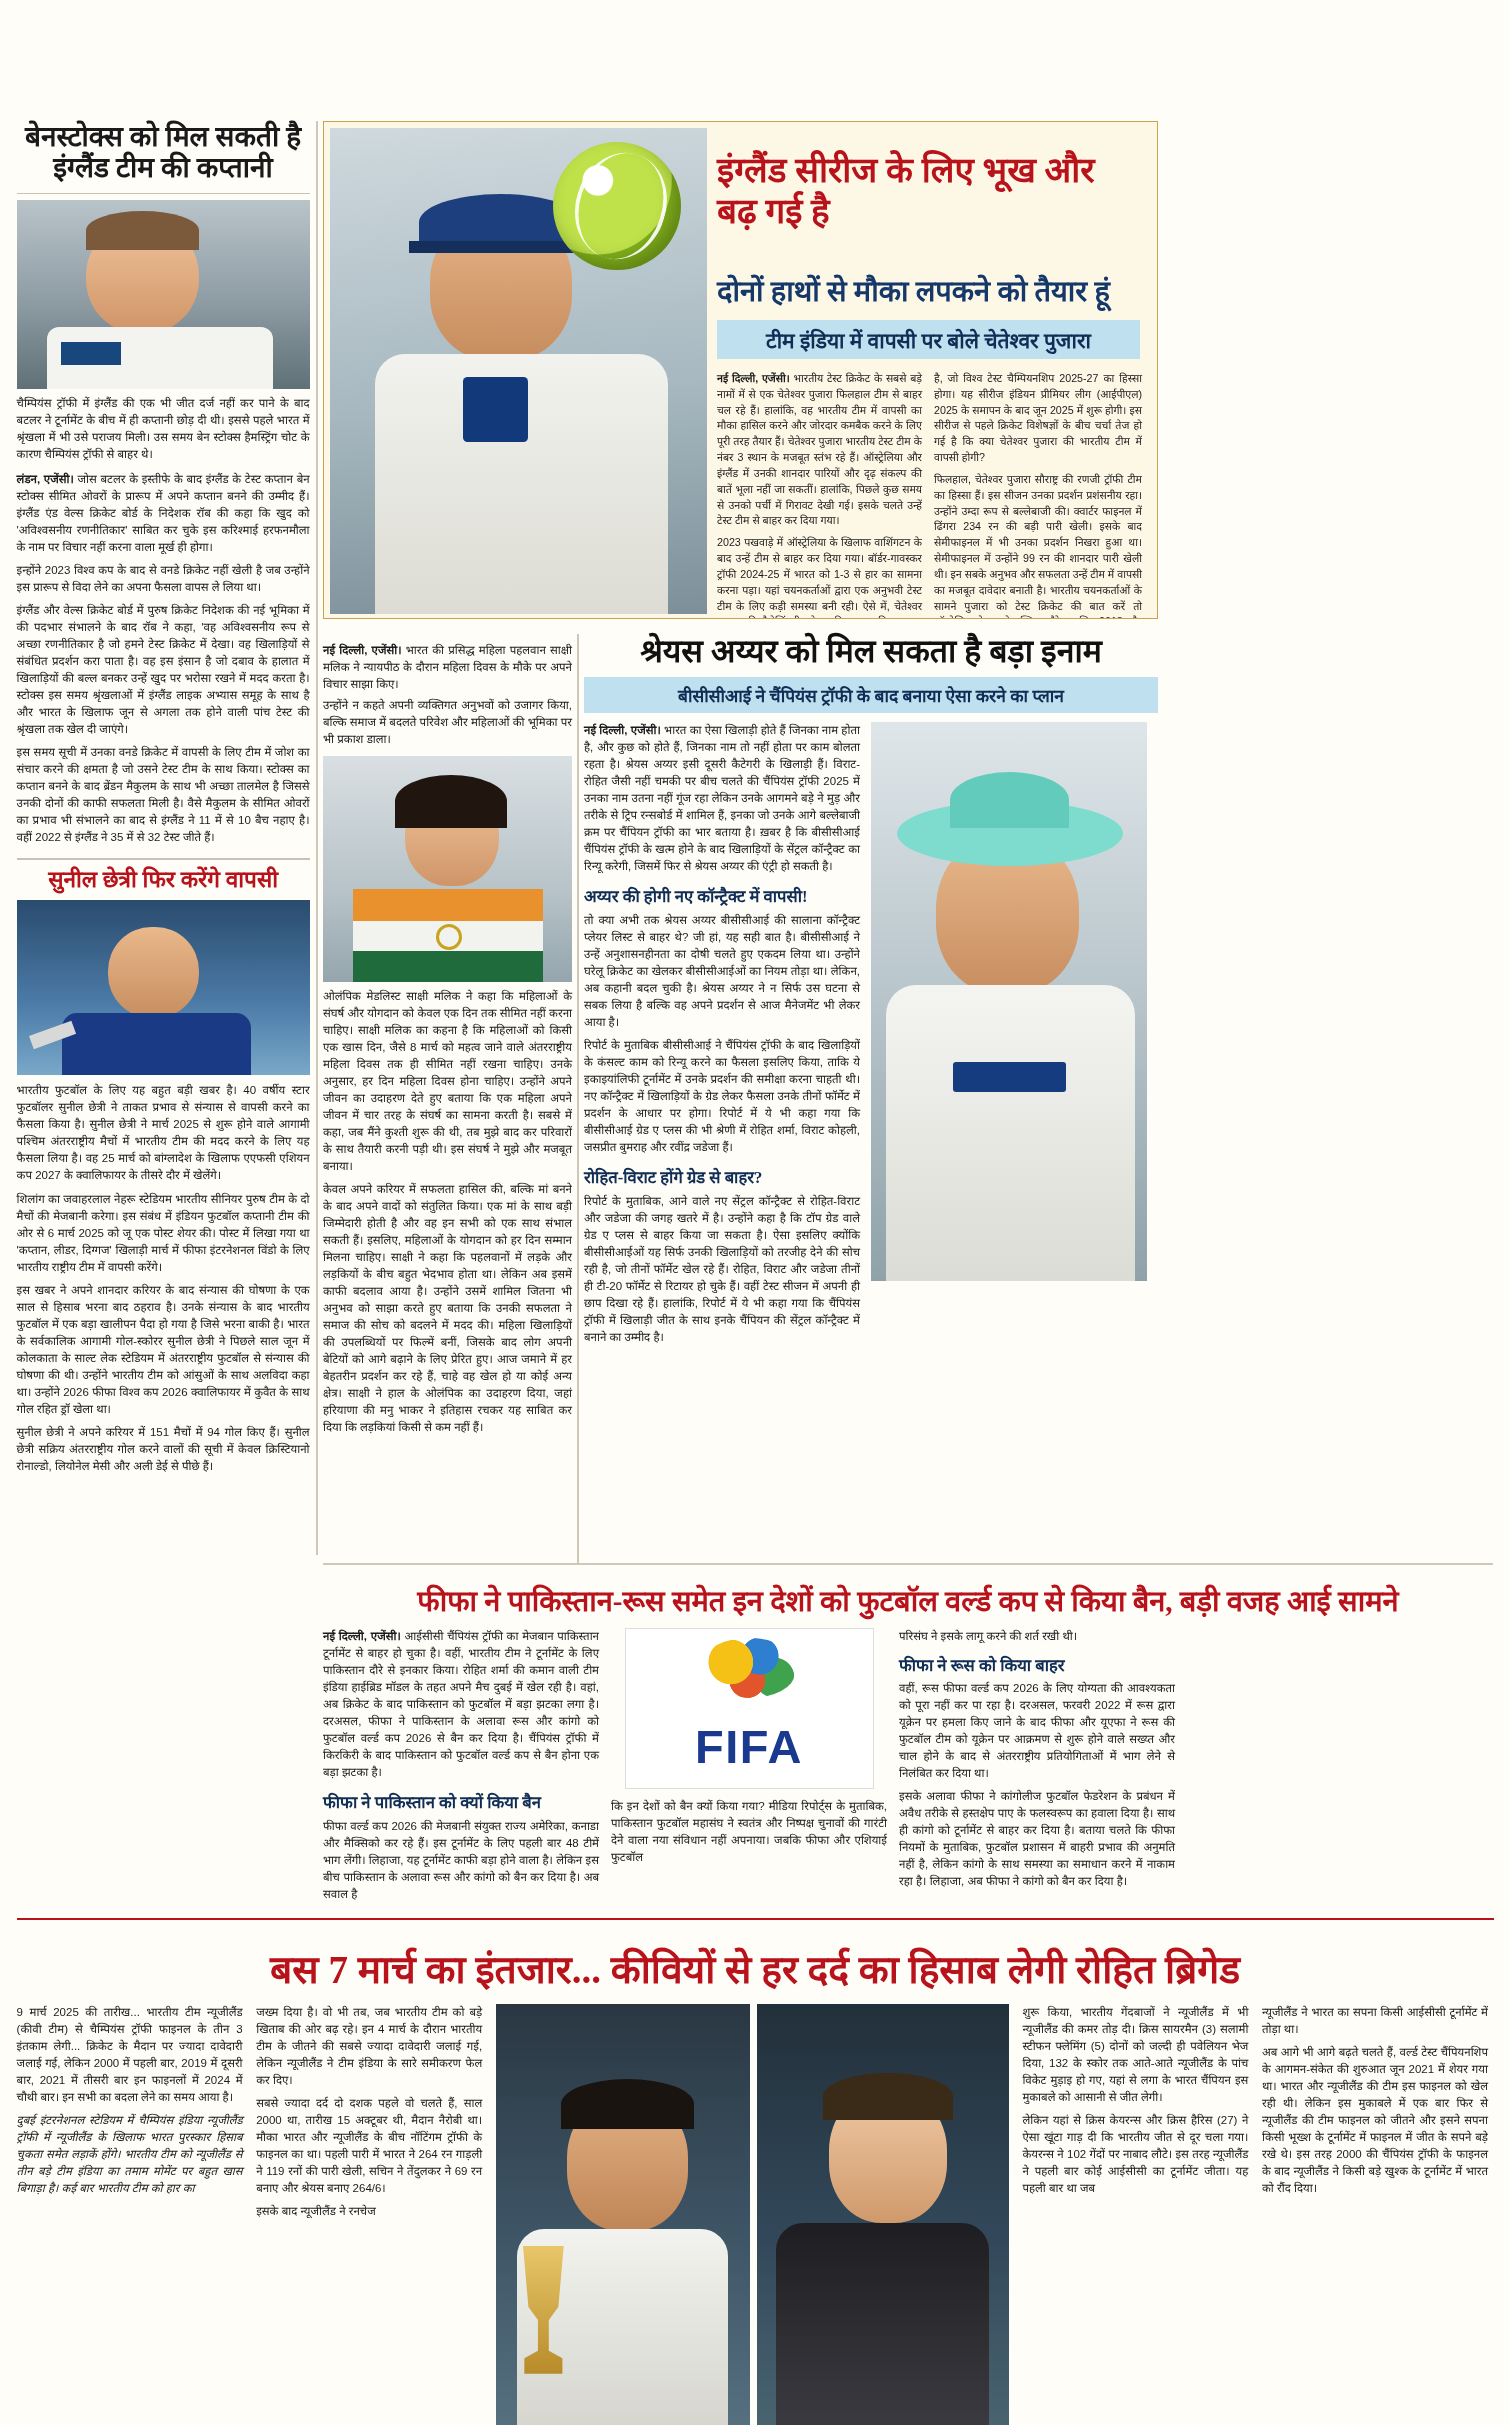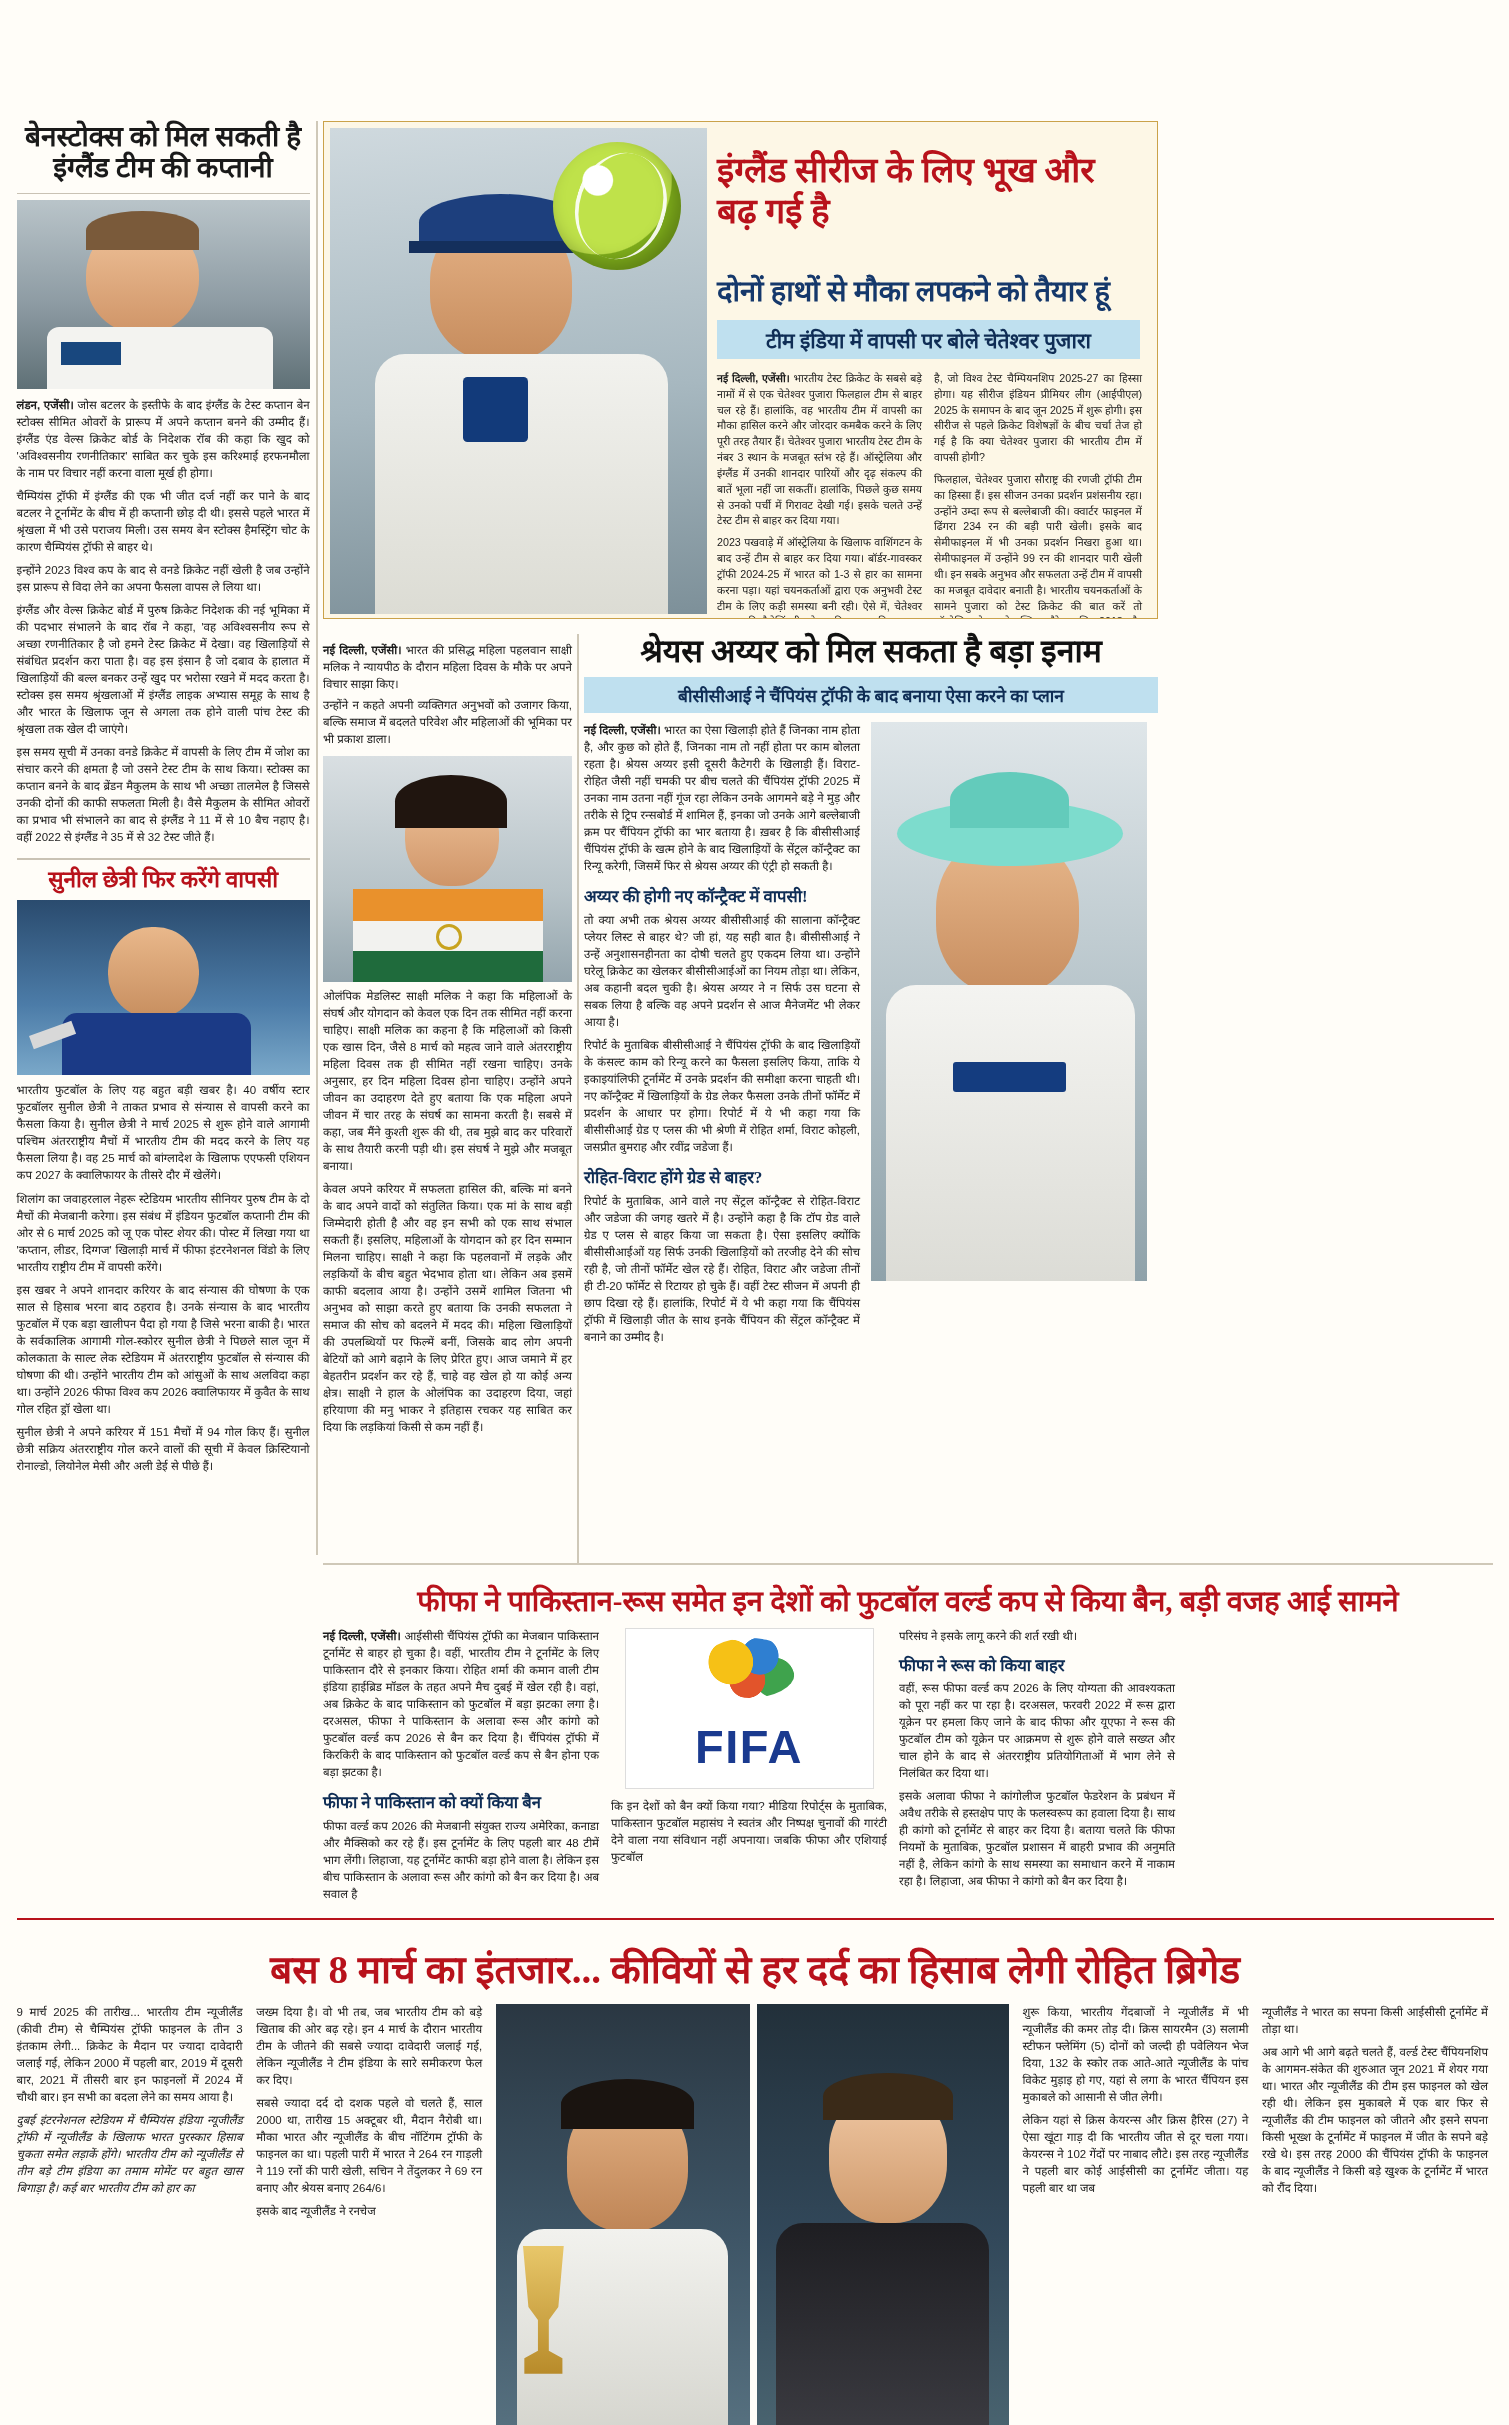--- a/index.html
+++ b/index.html
@@ -111,25 +111,25 @@
     <div>
       <div class="hl lc-head" style="font-size:28px; padding:0 3px 6px;">बेनस्टोक्स को मिल सकती है इंग्लैंड टीम की कप्तानी</div>
       <div class="hr-thin" style="margin:3px 0 6px;"></div>
       <div class="photo" style="height:189px;">
         <div style="position:absolute;inset:0;background:linear-gradient(180deg,#b9c4c9,#8d9ba3 55%,#5f7076);"></div>
         <div style="position:absolute;left:69px;top:21px;width:113px;height:113px;border-radius:48%;background:linear-gradient(180deg,#f0c39a,#cf9467);"></div>
         <div style="position:absolute;left:69px;top:10.6px;width:113px;height:39px;border-radius:50% 50% 0 0;background:#7a5a3a;"></div>
         <div style="position:absolute;left:30px;top:127px;width:226px;height:68px;background:#f3f3f0;border-radius:12px 12px 0 0;"></div>
         <div style="position:absolute;left:44px;top:142px;width:60px;height:22.6px;background:#18477e;"></div>
       </div>
+      <div class="body-text" style="margin-top:6px;">चैम्पियंस ट्रॉफी में इंग्लैंड की एक भी जीत दर्ज नहीं कर पाने के बाद बटलर ने टूर्नामेंट के बीच में ही कप्तानी छोड़ दी थी। इससे पहले भारत में श्रृंखला में भी उसे पराजय मिली। उस समय बेन स्टोक्स हैमस्ट्रिंग चोट के कारण चैम्पियंस ट्रॉफी से बाहर थे।</div>
       <div class="body-text" style="margin-top:7.5px;">
         <span class="byline">लंडन, एजेंसी।</span>
         <span>जोस बटलर के इस्तीफे के बाद इंग्लैंड के टेस्ट कप्तान बेन स्टोक्स सीमित ओवरों के प्रारूप में अपने कप्तान बनने की उम्मीद हैं। इंग्लैंड एंड वेल्स क्रिकेट बोर्ड के निदेशक रॉब की कहा कि खुद को 'अविश्वसनीय रणनीतिकार' साबित कर चुके इस करिश्माई हरफनमौला के नाम पर विचार नहीं करना वाला मूर्ख ही होगा।</span>
       </div>
-      <div class="body-text" style="margin-top:6px;">चैम्पियंस ट्रॉफी में इंग्लैंड की एक भी जीत दर्ज नहीं कर पाने के बाद बटलर ने टूर्नामेंट के बीच में ही कप्तानी छोड़ दी थी। इससे पहले भारत में श्रृंखला में भी उसे पराजय मिली। उस समय बेन स्टोक्स हैमस्ट्रिंग चोट के कारण चैम्पियंस ट्रॉफी से बाहर थे।</div>
       <div class="body-text" style="margin-top:6px;">इन्होंने 2023 विश्व कप के बाद से वनडे क्रिकेट नहीं खेली है जब उन्होंने इस प्रारूप से विदा लेने का अपना फैसला वापस ले लिया था।</div>
       <div class="body-text" style="margin-top:6px;">इंग्लैंड और वेल्स क्रिकेट बोर्ड में पुरुष क्रिकेट निदेशक की नई भूमिका में की पदभार संभालने के बाद रॉब ने कहा, 'वह अविश्वसनीय रूप से अच्छा रणनीतिकार है जो हमने टेस्ट क्रिकेट में देखा। वह खिलाड़ियों से संबंधित प्रदर्शन करा पाता है। वह इस इंसान है जो दबाव के हालात में खिलाड़ियों की बल्ल बनकर उन्हें खुद पर भरोसा रखने में मदद करता है। स्टोक्स इस समय श्रृंखलाओं में इंग्लैंड लाइक अभ्यास समूह के साथ है और भारत के खिलाफ जून से अगला तक होने वाली पांच टेस्ट की श्रृंखला तक खेल दी जाएंगे।</div>
       <div class="body-text" style="margin-top:6px;">इस समय सूची में उनका वनडे क्रिकेट में वापसी के लिए टीम में जोश का संचार करने की क्षमता है जो उसने टेस्ट टीम के साथ किया। स्टोक्स का कप्तान बनने के बाद ब्रेंडन मैकुलम के साथ भी अच्छा तालमेल है जिससे उनकी दोनों की काफी सफलता मिली है। वैसे मैकुलम के सीमित ओवरों का प्रभाव भी संभालने का बाद से इंग्लैंड ने 11 में से 10 बैच नहाए है। वहीं 2022 से इंग्लैंड ने 35 में से 32 टेस्ट जीते हैं।</div>
     </div>
 
     <div style="margin-top:12px;">
       <div class="hr-thin" style="margin:4.5px 0 7.5px;"></div>
       <div class="hl lc-head" style="font-size:22.6px;color:#b8121b;">सुनील छेत्री फिर करेंगे वापसी</div>
       <div class="photo" style="height:175px;margin-top:7.5px;">
         <div style="position:absolute;inset:0;background:linear-gradient(180deg,#2a4b6e,#4c7ca8 60%,#7aa8c9);"></div>
@@ -263,21 +263,21 @@
         <div class="subhl" style="font-size:16.6px;margin-top:7.5px;color:#0f2d55;">फीफा ने रूस को किया बाहर</div>
         <div class="body-text" style="margin-top:4.5px;">वहीं, रूस फीफा वर्ल्ड कप 2026 के लिए योग्यता की आवश्यकता को पूरा नहीं कर पा रहा है। दरअसल, फरवरी 2022 में रूस द्वारा यूक्रेन पर हमला किए जाने के बाद फीफा और यूएफा ने रूस की फुटबॉल टीम को यूक्रेन पर आक्रमण से शुरू होने वाले सख्य्त और चाल होने के बाद से अंतरराष्ट्रीय प्रतियोगिताओं में भाग लेने से निलंबित कर दिया था।</div>
         <div class="body-text" style="margin-top:6px;">इसके अलावा फीफा ने कांगोलीज फुटबॉल फेडरेशन के प्रबंधन में अवैध तरीके से हस्तक्षेप पाए के फलस्वरूप का हवाला दिया है। साथ ही कांगो को टूर्नामेंट से बाहर कर दिया है। बताया चलते कि फीफा नियमों के मुताबिक, फुटबॉल प्रशासन में बाहरी प्रभाव की अनुमति नहीं है, लेकिन कांगो के साथ समस्या का समाधान करने में नाकाम रहा है। लिहाजा, अब फीफा ने कांगो को बैन कर दिया है।</div>
       </div>
     </div>
   </div>
 
   <div class="divider-h" style="left:16.6px; top:1918px; width:1477px; height:2.3px; background:#b8121b;"></div>
 
   <div class="bottom">
-    <div class="hl" style="font-size:39px;color:#b8121b;text-align:center;">बस 8 मार्च का इंतजार... कीवियों से हर दर्द का हिसाब लेगी रोहित ब्रिगेड</div>
+    <div class="hl" style="font-size:39px;color:#b8121b;text-align:center;">बस 7 मार्च का इंतजार... कीवियों से हर दर्द का हिसाब लेगी रोहित ब्रिगेड</div>
 
     <div style="display:flex;gap:13.6px;margin-top:12px;">
 
       <div style="width:226px;">
         <div class="body-text">9 मार्च 2025 की तारीख... भारतीय टीम न्यूजीलैंड (कीवी टीम) से चैम्पियंस ट्रॉफी फाइनल के तीन 3 इंतकाम लेगी... क्रिकेट के मैदान पर ज्यादा दावेदारी जलाई गई, लेकिन 2000 में पहली बार, 2019 में दूसरी बार, 2021 में तीसरी बार इन फाइनलों में 2024 में चौथी बार। इन सभी का बदला लेने का समय आया है।</div>
         <div class="body-text" style="margin-top:6px;font-style:italic;">दुबई इंटरनेशनल स्टेडियम में चैम्पियंस इंडिया न्यूजीलैंड ट्रॉफी में न्यूजीलैंड के खिलाफ भारत पुरस्कार हिसाब चुकता समेत लड़ाकें होंगे। भारतीय टीम को न्यूजीलैंड से तीन बड़े टीम इंडिया का तमाम मोमेंट पर बहुत खास बिगाड़ा है। कई बार भारतीय टीम को हार का</div>
       </div>
 
       <div style="width:226px;">
         <div class="body-text">जख्म दिया है। वो भी तब, जब भारतीय टीम को बड़े खिताब की ओर बढ़ रहे। इन 4 मार्च के दौरान भारतीय टीम के जीतने की सबसे ज्यादा दावेदारी जलाई गई, लेकिन न्यूजीलैंड ने टीम इंडिया के सारे समीकरण फेल कर दिए।</div>

